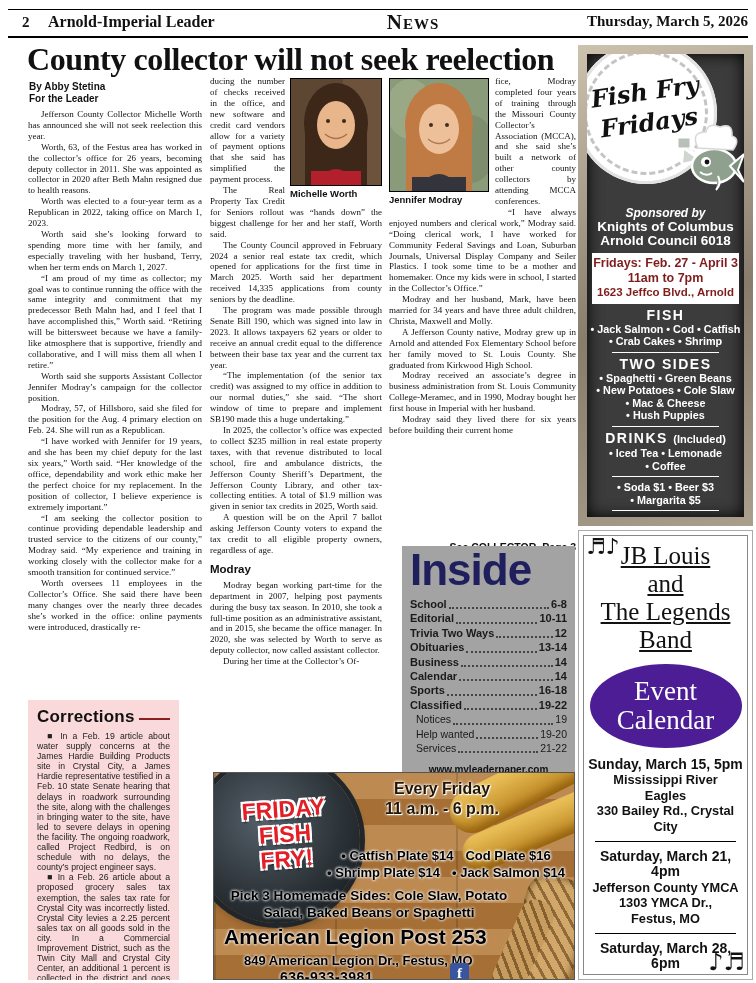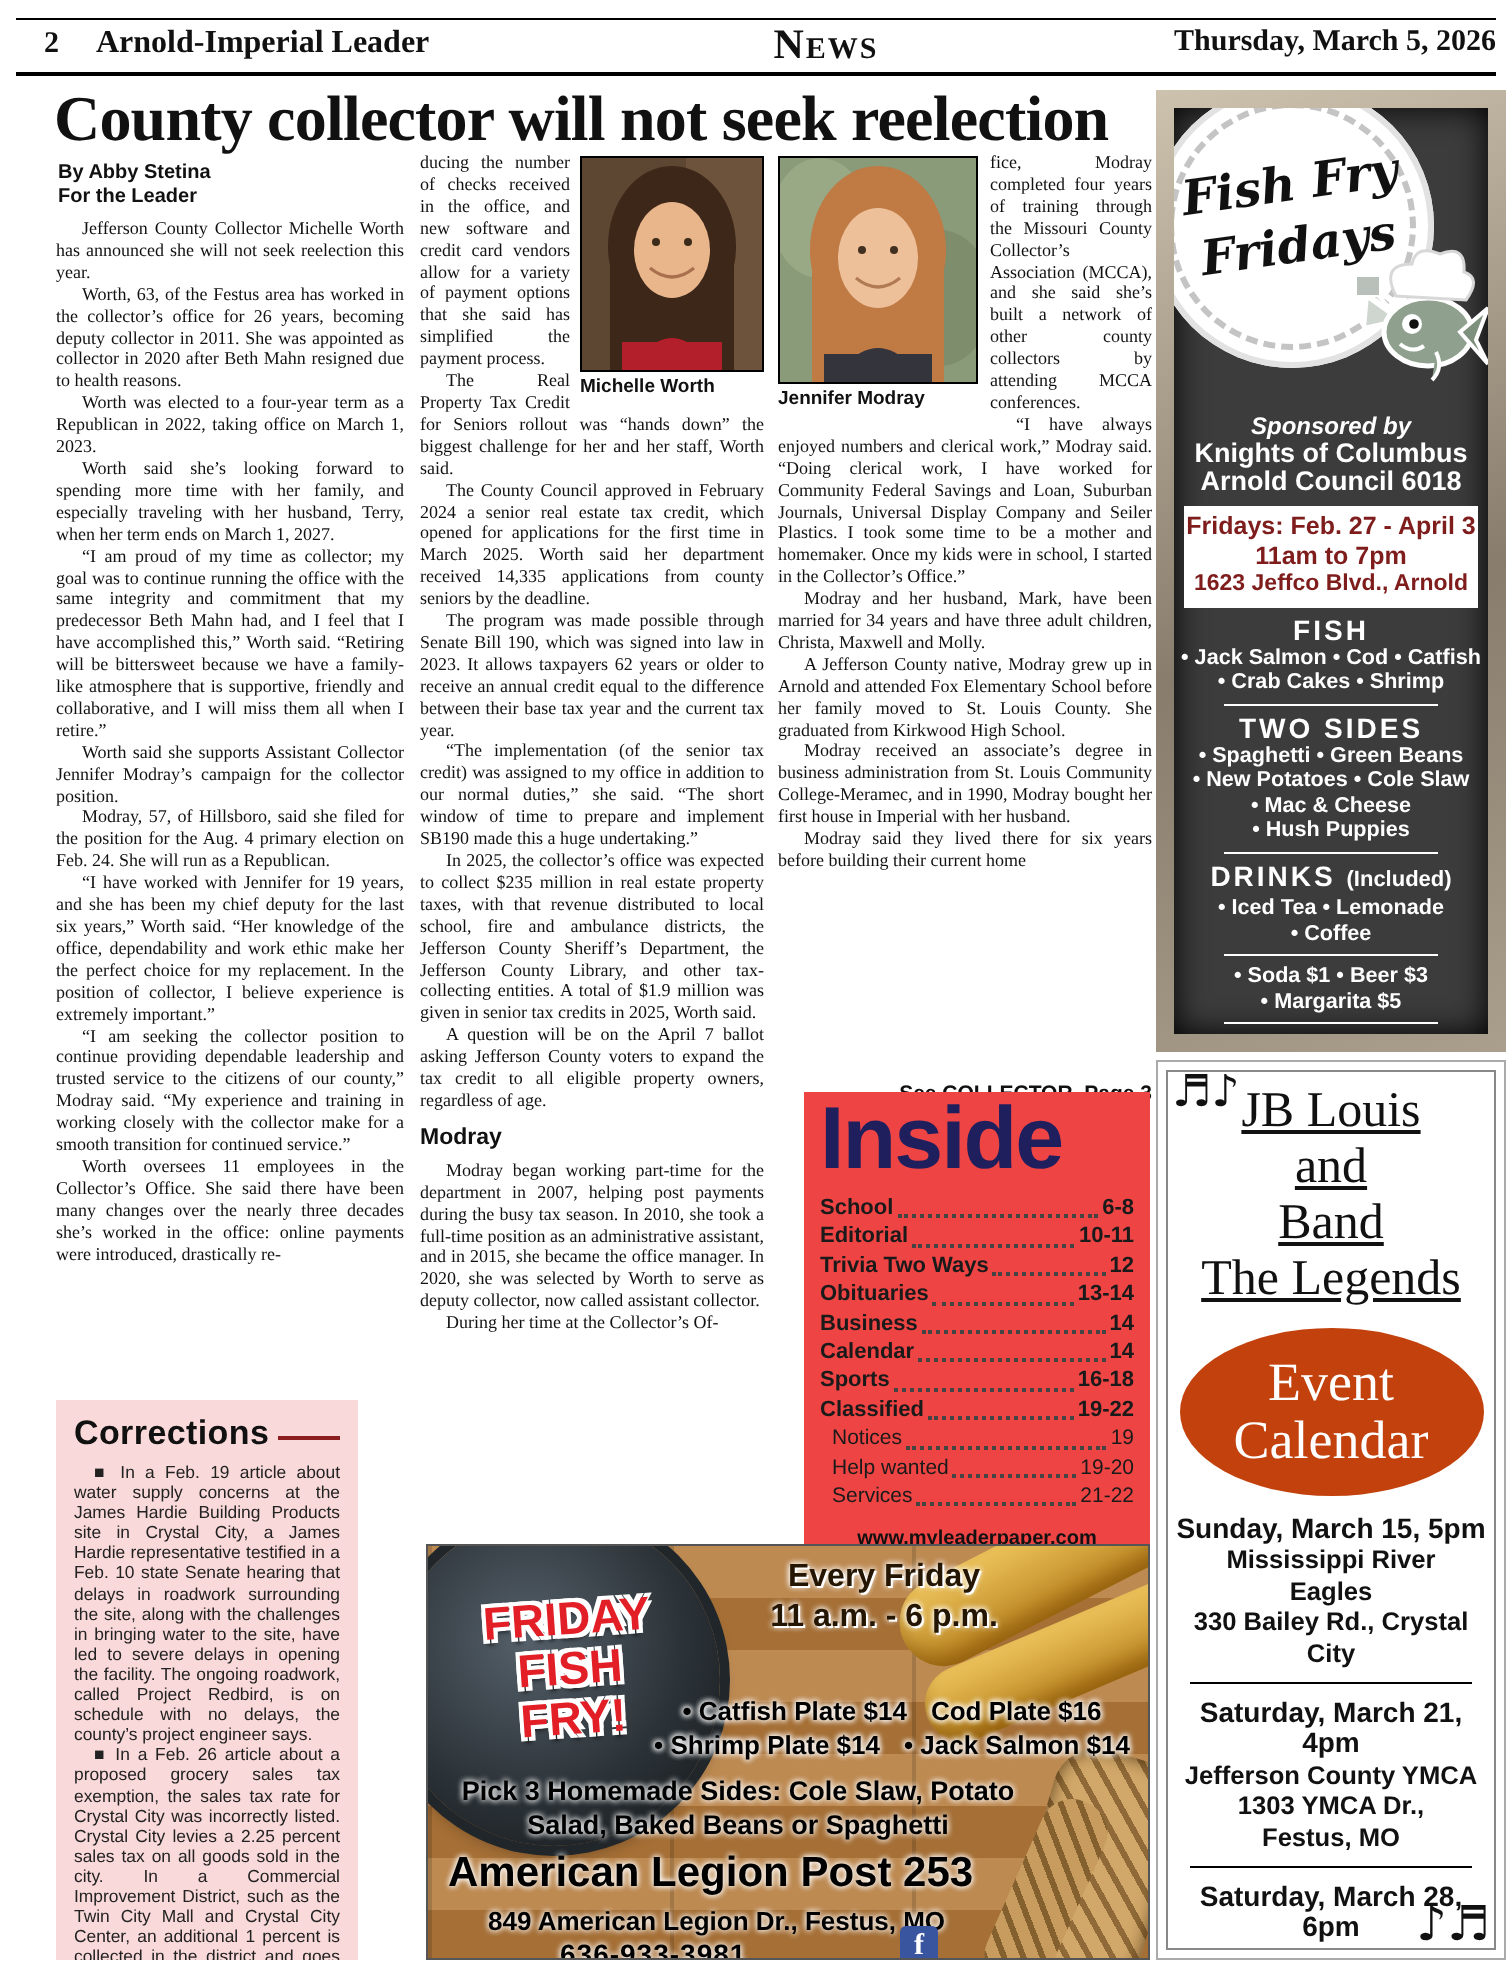--- a/index.html
+++ b/index.html
@@ -44,21 +44,21 @@
   
   .corrections{position:absolute;left:28px;top:700px;width:151px;height:280px;background:#f9d9d9;
                box-sizing:border-box;padding:7px 9px;font-family:"Liberation Sans",sans-serif;overflow:hidden;}
   .corr-head{display:flex;align-items:center;margin-bottom:4px;}
   .corr-title{font-size:17px;font-weight:bold;letter-spacing:.2px;}
   .corr-line{flex:1;height:2px;background:#8b1f1f;margin-left:4px;margin-top:4px;}
   .corrections p{margin:0;font-size:8.7px;line-height:10.1px;text-align:justify;
                  text-indent:10px;color:#222;}
 
   
-  .inside{position:absolute;left:402px;top:546px;width:173px;height:264px;background:#ef4444;
+  .inside{position:absolute;left:402px;top:546px;width:173px;height:264px;background:#a3a3a3;
           box-sizing:border-box;padding:0 8px 6px;font-family:"Liberation Sans",sans-serif;overflow:hidden;}
   .inside-title{font-size:44px;font-weight:bold;color:#1f1f5e;letter-spacing:-1px;
                 line-height:48px;margin:0 0 3px;}
   .toc-row{display:flex;align-items:flex-end;font-weight:bold;font-size:11px;line-height:14.4px;color:#1a1a1a;}
   .toc-row.sub{font-weight:normal;font-size:10.5px;padding-left:6px;}
   .dots{flex:1;border-bottom:2px dotted #444;margin:0 2px 2px;}
   .inside-url{text-align:center;font-weight:bold;font-size:10px;margin-top:9px;}
 
   
   .fishfry{position:absolute;left:578px;top:45px;width:175px;height:481px;box-sizing:border-box;
@@ -86,21 +86,21 @@
   .m-dinner{font-weight:bold;font-size:12.8px;line-height:15px;}
 
   
   .jb{position:absolute;left:578px;top:530px;width:175px;height:450px;box-sizing:border-box;
       background:#fff;border:1px solid #aaa;padding:4px;}
   .jb-inner{border:1px solid #888;height:100%;box-sizing:border-box;position:relative;
             text-align:center;padding-top:4px;overflow:hidden;}
   .notes-tl{position:absolute;left:2px;top:-2px;font-family:"DejaVu Sans",sans-serif;font-size:22px;color:#111;}
   .notes-br{position:absolute;right:2px;bottom:-2px;font-family:"DejaVu Sans",sans-serif;font-size:24px;color:#111;}
   .jb-title{font-size:25px;line-height:28px;margin-top:2px;text-decoration:underline;}
-  .badge{width:152px;height:84px;background:#c2410c;border-radius:50%;margin:10px auto 9px;color:#fff;
+  .badge{width:152px;height:84px;background:#4c1d95;border-radius:50%;margin:10px auto 9px;color:#fff;
          display:flex;flex-direction:column;justify-content:center;font-size:27px;line-height:29px;}
   .event{font-family:"Liberation Sans",sans-serif;font-weight:bold;font-size:12.8px;line-height:15.4px;}
   .event .l1{font-size:14px;}
   .ehr{width:86%;border-top:1.5px solid #000;margin:7px auto;}
 
   
   .legion{position:absolute;left:213px;top:772px;width:362px;height:208px;box-sizing:border-box;
           border:1px solid #555;overflow:hidden;
           background:repeating-linear-gradient(90deg,rgba(0,0,0,.14) 0 2px,rgba(0,0,0,0) 2px 121px),
                      repeating-linear-gradient(180deg,#bd8a52 0 26px,#a56f36 26px 52px);}
@@ -352,22 +352,22 @@
     </div>
   </div>
 
   <div class="jb">
     <div class="jb-inner">
       <div class="notes-tl">♬♪</div>
       <div class="notes-br">♪♬</div>
       <div class="jb-title">
         <div>JB Louis</div>
         <div>and</div>
+        <div>The Legends</div>
         <div>Band</div>
-        <div>The Legends</div>
       </div>
       <div class="badge">
         <div>Event</div>
         <div>Calendar</div>
       </div>
       <div class="event">
         <div class="l1">Sunday, March 15, 5pm</div>
         <div>Mississippi River</div>
         <div>Eagles</div>
         <div>330 Bailey Rd., Crystal City</div>

